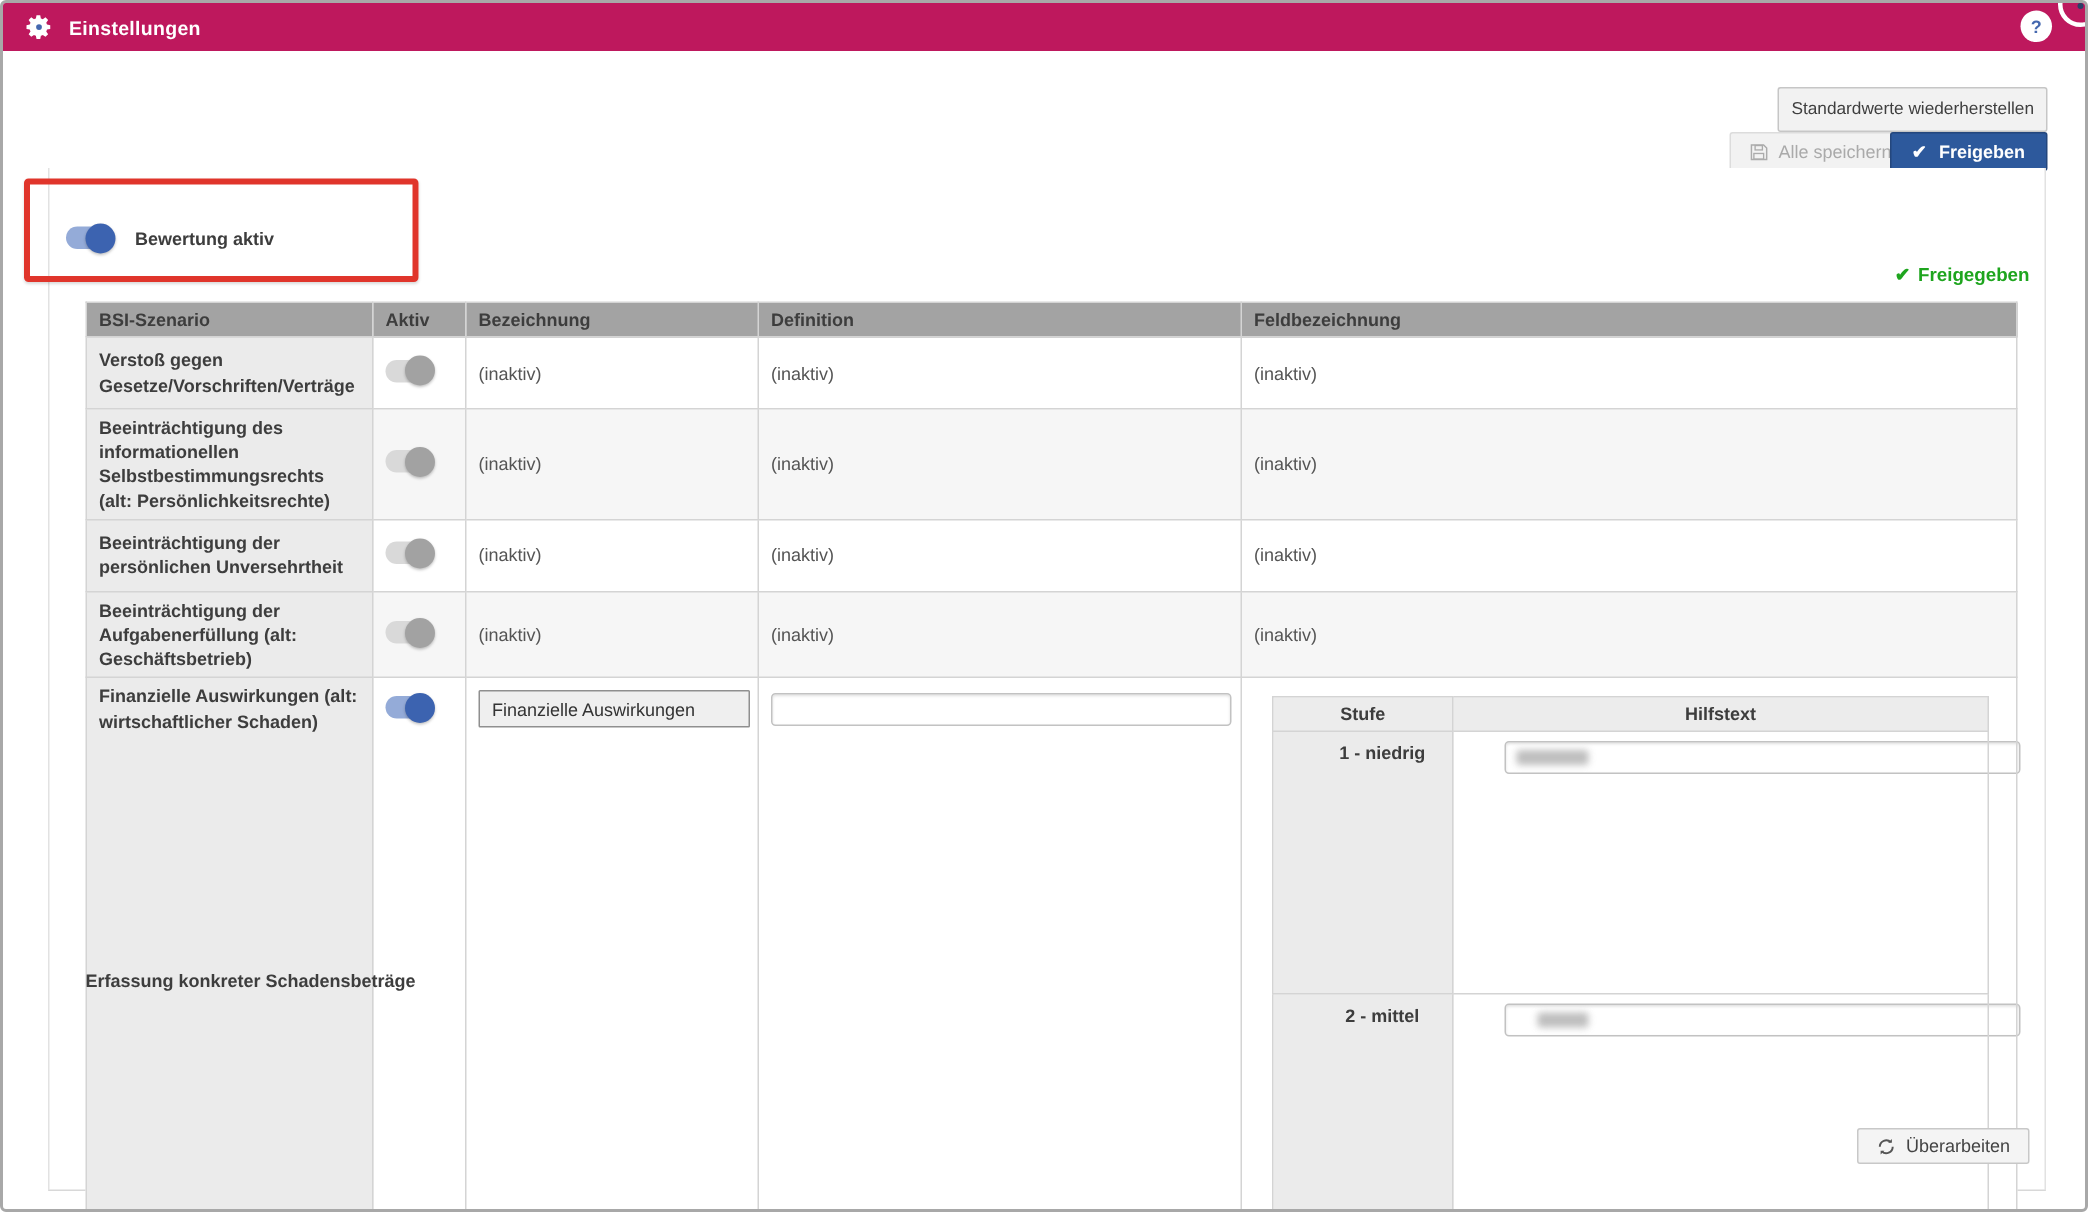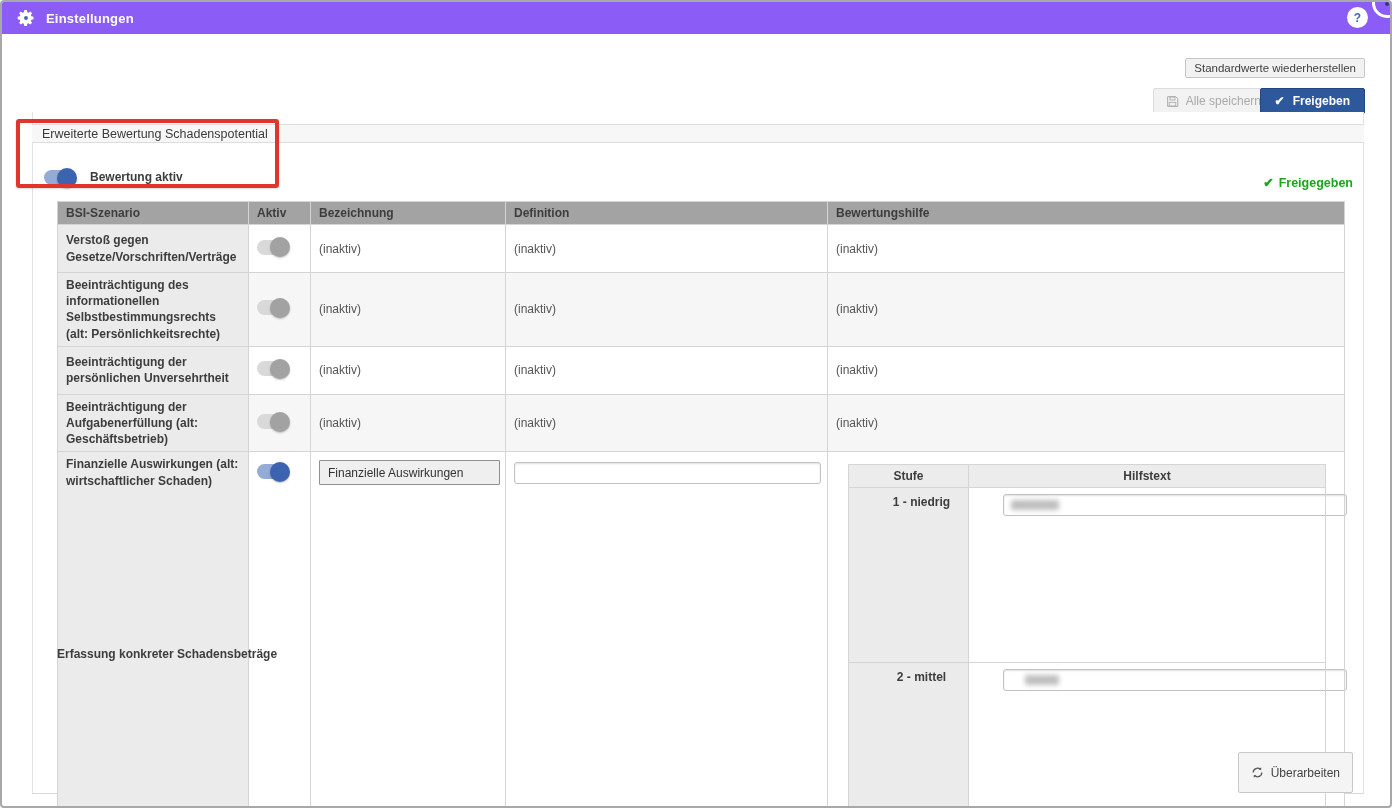--- a/index.html
+++ b/index.html
@@ -14,21 +14,21 @@
     position:relative;
     width:1392px; height:808px;
     border:2px solid #a8a8a8;
     border-radius:4px;
     background:#fff;
     overflow:hidden;
   }
   
   .topbar {
     position:absolute; left:0; top:0; right:0; height:32px;
-    background:#8b5cf6;
+    background:#be185d;
     display:flex; align-items:center;
   }
   .topbar .gear { width:20px; height:20px; margin-left:14px; }
   .topbar .apptitle {
     color:#fff; font-size:13px; font-weight:bold; margin-left:10px;
     letter-spacing:0.2px;
   }
   .helpbtn {
     position:absolute; right:22px; top:5px;
     width:21px; height:21px; border-radius:50%;
@@ -48,62 +48,62 @@
     width:4px; height:4px; background:#2b3f66; border-radius:50%;
   }
   
   .btn {
     display:inline-flex; align-items:center; justify-content:center;
     font-size:12px; cursor:pointer; border-radius:2px;
     font-family:inherit;
   }
   .btn-restore {
     position:absolute; right:25px; top:56px;
-    height:20px; padding:0 8px;
+    height:30px; padding:0 8px;
     background:#f2f2f2; border:1px solid #c6c6c6; color:#3f3f3f;
     font-size:11.5px;
   }
   .btn-saveall {
     position:absolute; right:116px; top:86px;
     height:26px; padding:0 12px;
     background:#f2f2f2; border:1px solid #dcdcdc; color:#aaaaaa;
     gap:7px;
     margin-left:44px;
   }
   .btn-release {
     position:absolute; right:25px; top:86px;
     height:26px; padding:0 14px;
     background:#2d599c; border:1px solid #24477d; color:#fff;
     gap:8px; font-weight:bold;
   }
   .btn-release .chk { font-size:12px; }
   .btn-revise {
     position:absolute; right:37px; top:750px;
-    height:41px; padding:0 12px;
+    height:24px; padding:0 12px;
     background:#f4f4f4; border:1px solid #c8c8c8; color:#444;
     gap:7px;
   }
   
   .panel {
     position:absolute; left:30px; top:110px; width:1332px; height:682px;
     border-left:1px solid #e2e2e2; border-right:1px solid #e2e2e2;
     border-bottom:1px solid #d8d8d8;
     background:#fff;
   }
   .section-band {
     position:absolute; left:30px; top:122px; width:1332px; height:19px;
     background:#f7f7f7;
     border-top:1px solid #ddd; border-bottom:1px solid #ddd;
     display:flex; align-items:center;
     font-size:12.5px; color:#3a3a3a;
     padding-left:10px;
   }
   .master-toggle-row {
     position:absolute; left:42px; top:149px;
-    display:flex; align-items:flex-start; gap:16px;margin-top:19px;
+    display:flex; align-items:center; gap:16px;
   }
   .master-toggle-row .lbl { font-size:12px; font-weight:bold; color:#3d3d3d; }
   
   .annotation-box {
     position:absolute; left:14px; top:117px; width:263px; height:69px;
     border:4px solid #e0352b; border-radius:3px;
     z-index:50; pointer-events:none;
     box-shadow:0 1px 2px rgba(0,0,0,0.15);
   }
   
@@ -225,23 +225,20 @@
     <span>Alle speichern</span>
   </button>
 
   <button class="btn btn-release">
     <span class="chk">✔</span>
     <span>Freigeben</span>
   </button>
 
   <div class="panel"></div>
 
-  <div class="section-band">
-    <span>Erweiterte Bewertung Schadenspotential</span>
-  </div>
 
   <div class="master-toggle-row">
     <span class="toggle on">
         <span class="knob"></span>
       </span>
     <span class="lbl">Bewertung aktiv</span>
   </div>
 
   <div class="annotation-box"></div>
 
@@ -257,21 +254,21 @@
         <col style="width:195px">
         <col style="width:322px">
         <col style="width:517px">
       </colgroup>
     <tbody>
         <tr>
       <th>BSI-Szenario</th>
       <th>Aktiv</th>
       <th>Bezeichnung</th>
       <th>Definition</th>
-      <th>Bewertungshilfe</th>
+      <th>Feldbezeichnung</th>
     </tr>
     <tr>
       <td class="namecol">Verstoß gegen Gesetze/Vorschriften/Verträge</td>
       <td><span class="toggle off"><span class="knob"></span></span></td>
       <td><span class="inactive-txt">(inaktiv)</span></td>
       <td><span class="inactive-txt">(inaktiv)</span></td>
       <td><span class="inactive-txt">(inaktiv)</span></td>
     </tr>
     <tr class="stripe">
       <td class="namecol">Beeinträchtigung des informationellen Selbstbestimmungsrechts (alt: Persönlichkeitsrechte)</td>

